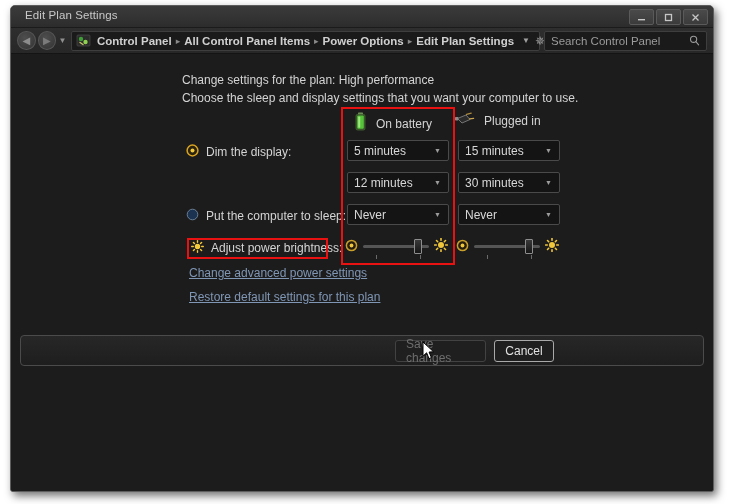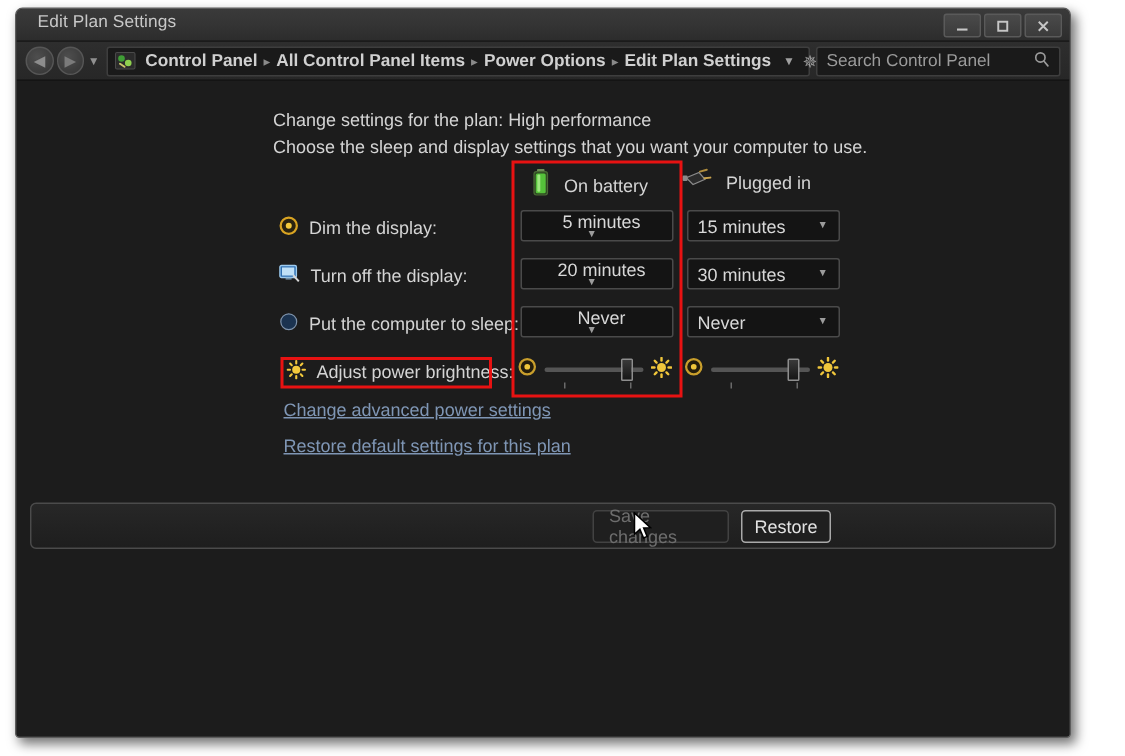--- a/index.html
+++ b/index.html
@@ -157,21 +157,21 @@
   }
   .ddl .ddl-val {
     font-size: 12px; color: #d8d8d8;
     padding-left: 6px; flex: 1 1 auto;
     white-space: nowrap; overflow: hidden;
   }
   .ddl .ddl-arrow {
     font-size: 7px; color: #9c9c9c;
     padding-right: 7px;
   }
-  .ddl-a { left: 336px; flex-direction: column; }
+  .ddl-a { left: 336px; }
   .ddl-b { left: 447px; }
 
   
   .slider-group { position: absolute; top: 2px; display: flex; align-items: center; }
   .sg-a { left: 334px; }
   .sg-b { left: 445px; }
   .slider-track-wrap {
     position: relative;
     width: 66px; height: 20px;
     margin: 0 5px;
@@ -353,33 +353,22 @@
         <span class="ddl-val">5 minutes</span>
         <span class="ddl-arrow">▼</span>
       </div>
       <div class="ddl ddl-b">
         <span class="ddl-val">15 minutes</span>
         <span class="ddl-arrow">▼</span>
       </div>
     </div>
 
     <div class="row" style="top:117px">
-      <div class="row-label">
-        <span>
-          <svg width="14" height="13" viewBox="0 0 14 13">
-            <rect x="0.6" y="1" width="11" height="8" rx="1" fill="#2f6fb0" stroke="#9ecbef" stroke-width=".9"></rect>
-            <rect x="2" y="2.3" width="8.2" height="5.4" fill="#bfe0f7"></rect>
-            <rect x="4.4" y="9.2" width="4" height="1.2" fill="#6f8ea5"></rect>
-            <path d="M9.5 7.5 L13.2 11.6" stroke="#d7d7d7" stroke-width="1.3" fill="none"></path>
-          </svg>
-        </span>
-        <span>Turn off the display:</span>
-      </div>
       <div class="ddl ddl-a">
-        <span class="ddl-val">20 minutes</span>
+        <span class="ddl-val">12 minutes</span>
         <span class="ddl-arrow">▼</span>
       </div>
       <div class="ddl ddl-b">
         <span class="ddl-val">30 minutes</span>
         <span class="ddl-arrow">▼</span>
       </div>
     </div>
 
     <div class="row" style="top:149px">
       <div class="row-label">
@@ -483,21 +472,21 @@
     </div>
 
     <div class="redbox" id="redbox-battery"></div>
     <div class="redbox" id="redbox-bright"></div>
 
     <a class="cplink" id="link-adv" href="#">Change advanced power settings</a>
     <a class="cplink" id="link-restore" href="#">Restore default settings for this plan</a>
 
     <div id="cmdbar">
       <div class="cmdbtn" id="btn-save">Save changes</div>
-      <div class="cmdbtn" id="btn-cancel">Restore</div>
+      <div class="cmdbtn" id="btn-cancel">Cancel</div>
     </div>
 
     <div id="cursor">
       <svg width="14" height="20" viewBox="0 0 14 20">
         <path d="M1 1 L1 15.2 L4.6 11.8 L7 17.6 L9.4 16.6 L7.1 11 L11.6 10.8 Z" fill="#ffffff" stroke="#000000" stroke-width="1"></path>
       </svg>
     </div>
 
   </div>
 </div>

